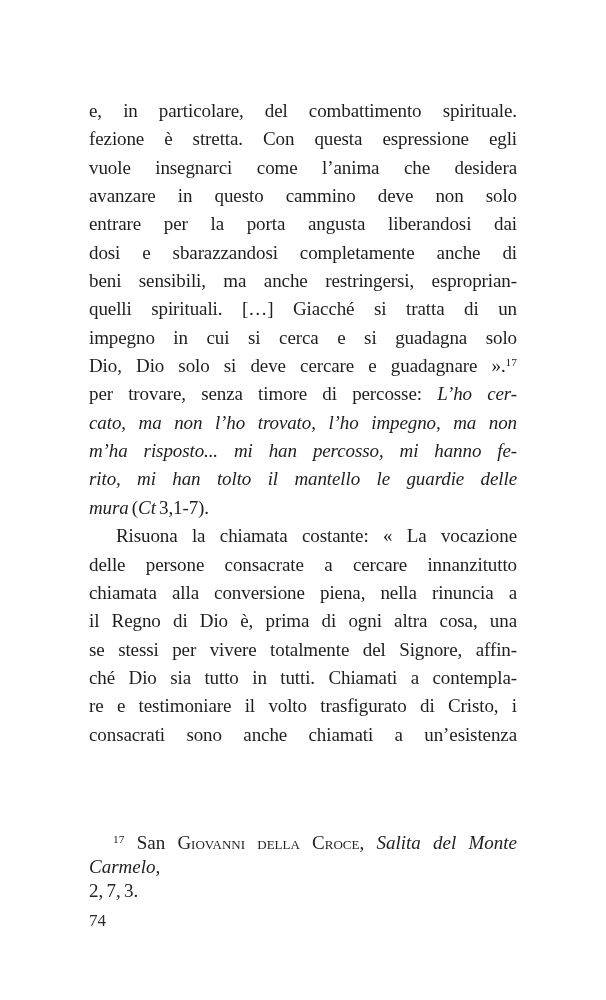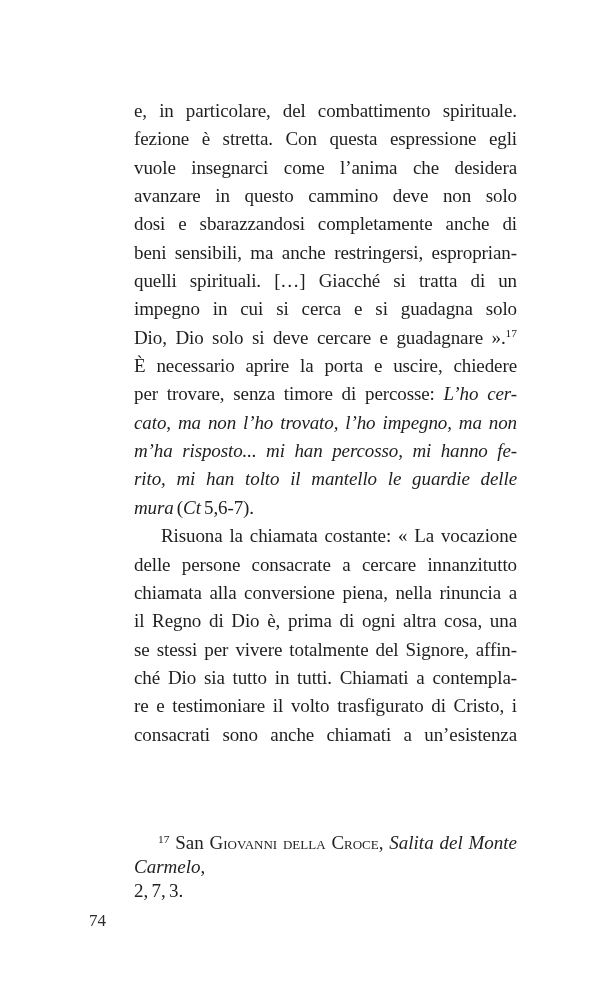--- a/index.html
+++ b/index.html
@@ -27,21 +27,20 @@
     font-size: 19px;
     line-height: 28.35px;
     color: #1e1e1e;
     letter-spacing: -0.1px;
   }
   .line {
     text-align: justify;
     text-align-last: justify;
     word-spacing: -1.5px;
     white-space: normal;
-    margin-left: 45px;
   }
   .line-end {
     text-align-last: left;
   }
   .line-indent {
     text-indent: 27px;
   }
   .seg-r { font-style: normal; }
   .seg-i { font-style: italic; }
   .seg-sc { font-variant: small-caps; }
@@ -75,31 +74,31 @@
 </style>
 </head>
 <body style="background: rgb(255, 255, 255);">
 
 <div class="page">
   <div class="text-block" id="body-lines" style="color: rgb(30, 30, 30);">
       <div class="line"><span class="seg-r">e, in particolare, del combattimento spirituale.</span></div>
       <div class="line"><span class="seg-r">fezione è stretta. Con questa espressione egli</span></div>
       <div class="line"><span class="seg-r">vuole insegnarci come l’anima che desidera</span></div>
       <div class="line"><span class="seg-r">avanzare in questo cammino deve non solo</span></div>
+      <div class="line"><span class="seg-r">entrare per la porta angusta liberandosi dai</span></div>
       <div class="line"><span class="seg-r">dosi e sbarazzandosi completamente anche di</span></div>
       <div class="line"><span class="seg-r">beni sensibili, ma anche restringersi, esproprian-</span></div>
       <div class="line"><span class="seg-r">quelli spirituali. […] Giacché si tratta di un</span></div>
       <div class="line"><span class="seg-r">impegno in cui si cerca e si guadagna solo</span></div>
       <div class="line"><span class="seg-r">Dio, Dio solo si deve cercare e guadagnare ».</span><span class="seg-sup">17</span></div>
-      <div class="line"><span class="seg-r">È necessario aprire la porta e uscire, chiedere</span></div>
       <div class="line"><span class="seg-r">per trovare, senza timore di percosse: </span><span class="seg-i">L’ho cer-</span></div>
       <div class="line"><span class="seg-i">cato, ma non l’ho trovato, l’ho impegno, ma non</span></div>
       <div class="line"><span class="seg-i">m’ha risposto... mi han percosso, mi hanno fe-</span></div>
       <div class="line"><span class="seg-i">rito, mi han tolto il mantello le guardie delle</span></div>
-      <div class="line line-end"><span class="seg-i">mura</span><span class="seg-r"> (</span><span class="seg-i">Ct</span><span class="seg-r"> 5,6-7).</span></div>
+      <div class="line line-end"><span class="seg-i">mura</span><span class="seg-r"> (</span><span class="seg-i">Ct</span><span class="seg-r"> 3,1-7).</span></div>
       <div class="line line-indent"><span class="seg-r">Risuona la chiamata costante: « La vocazione</span></div>
       <div class="line"><span class="seg-r">delle persone consacrate a cercare innanzitutto</span></div>
       <div class="line"><span class="seg-r">chiamata alla conversione piena, nella rinuncia a</span></div>
       <div class="line"><span class="seg-r">il Regno di Dio è, prima di ogni altra cosa, una</span></div>
       <div class="line"><span class="seg-r">se stessi per vivere totalmente del Signore, affin-</span></div>
       <div class="line"><span class="seg-r">ché Dio sia tutto in tutti. Chiamati a contempla-</span></div>
       <div class="line"><span class="seg-r">re e testimoniare il volto trasfigurato di Cristo, i</span></div>
       <div class="line"><span class="seg-r">consacrati sono anche chiamati a un’esistenza</span></div>
     </div>
   <div class="footnote" id="footnote-lines">

